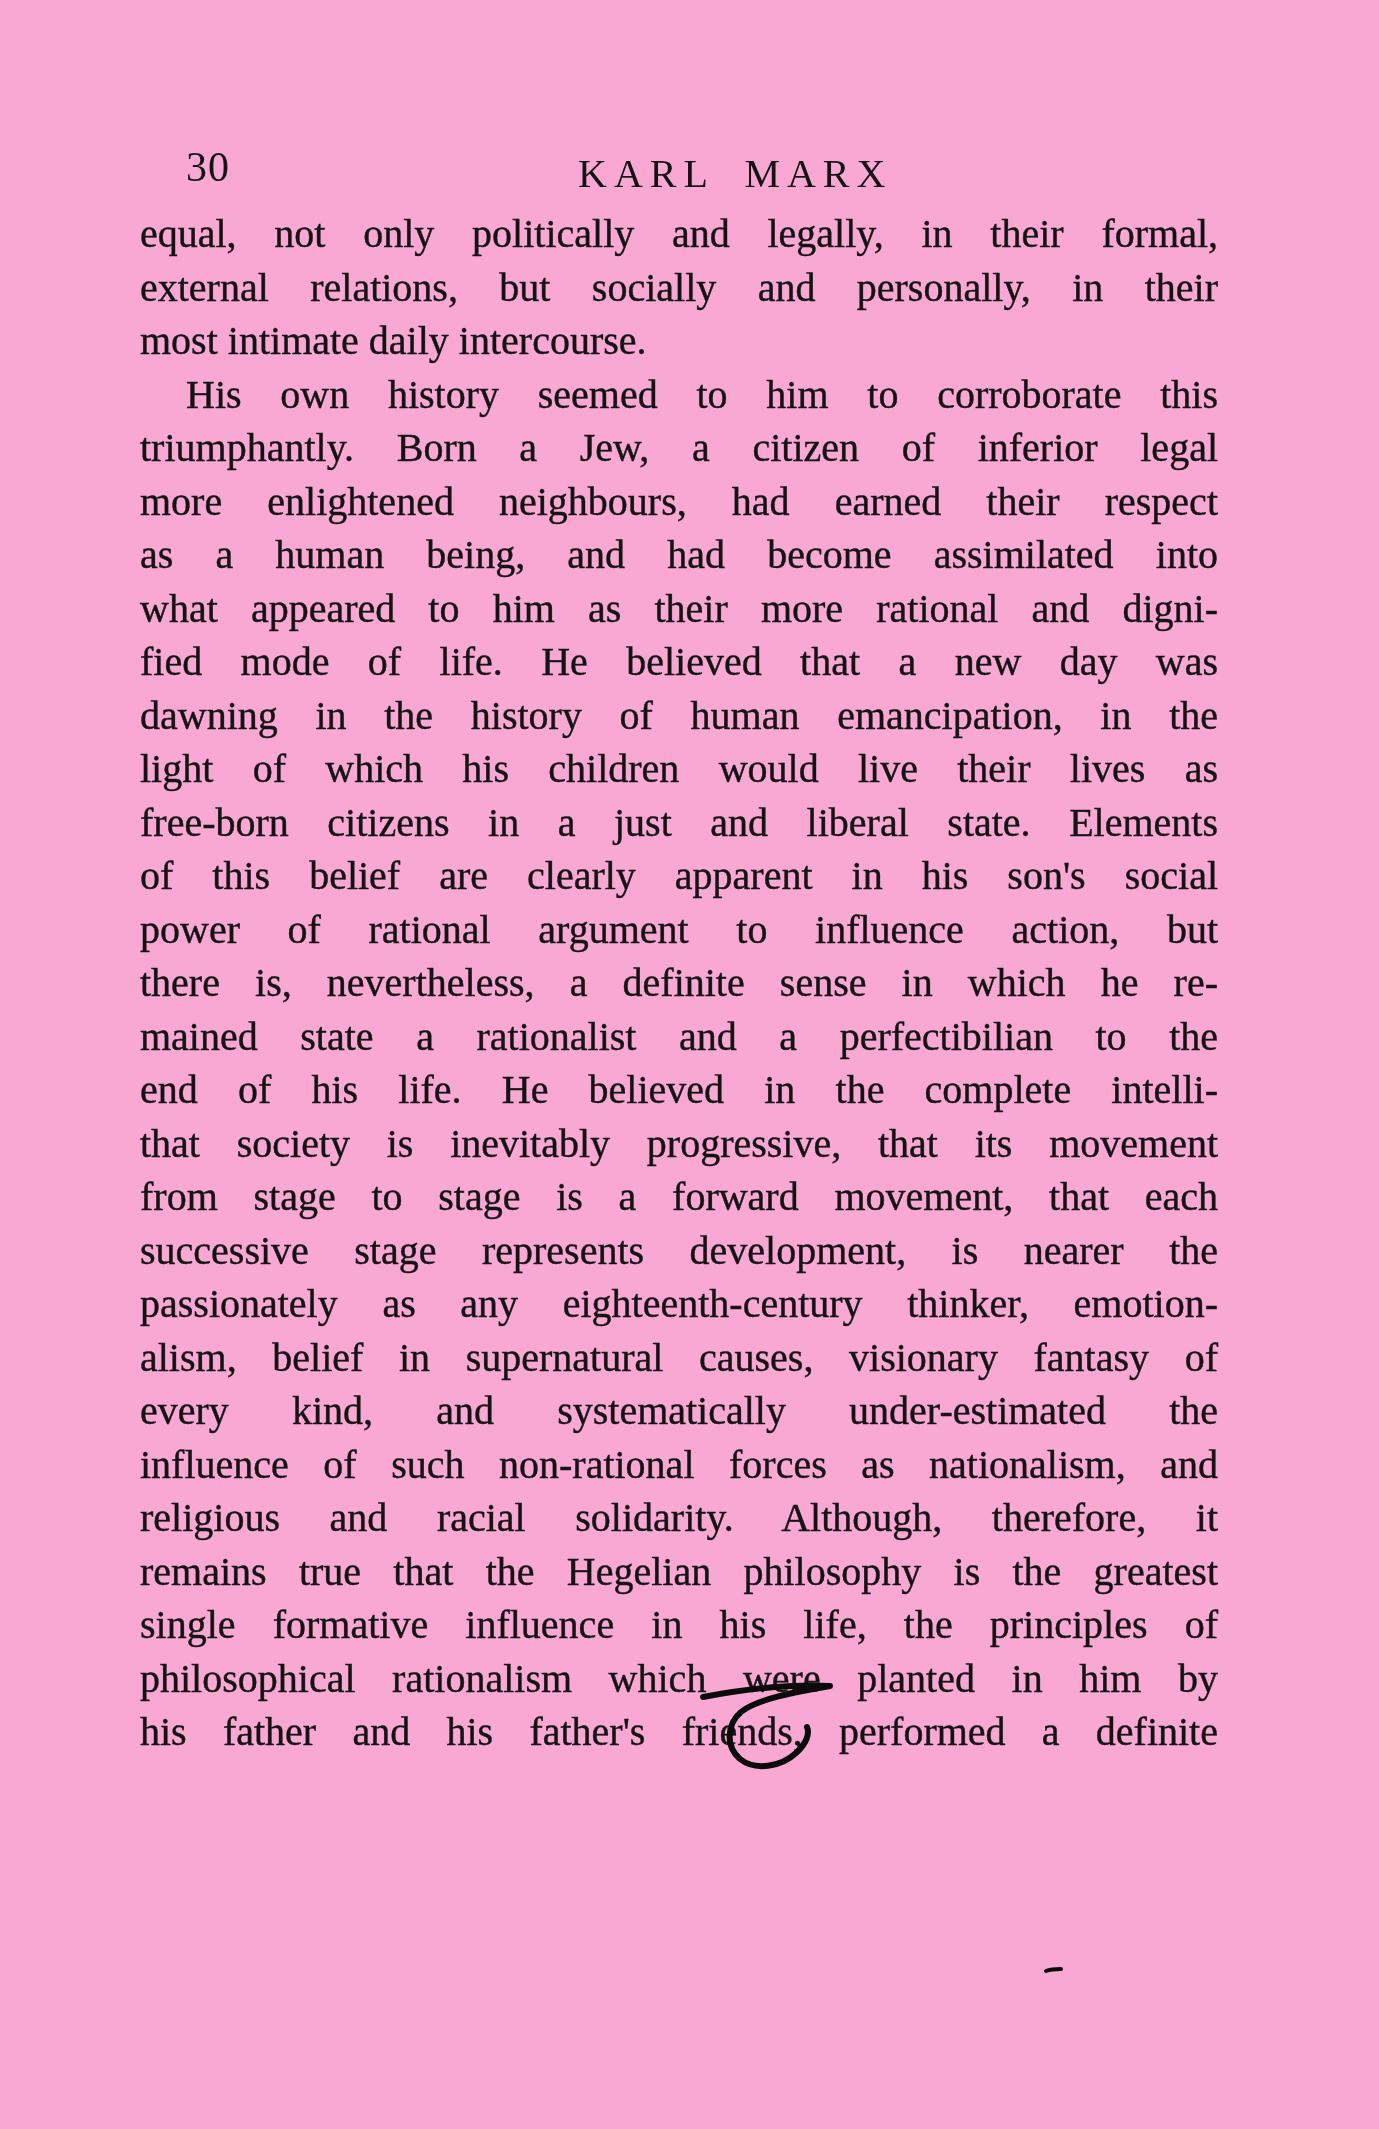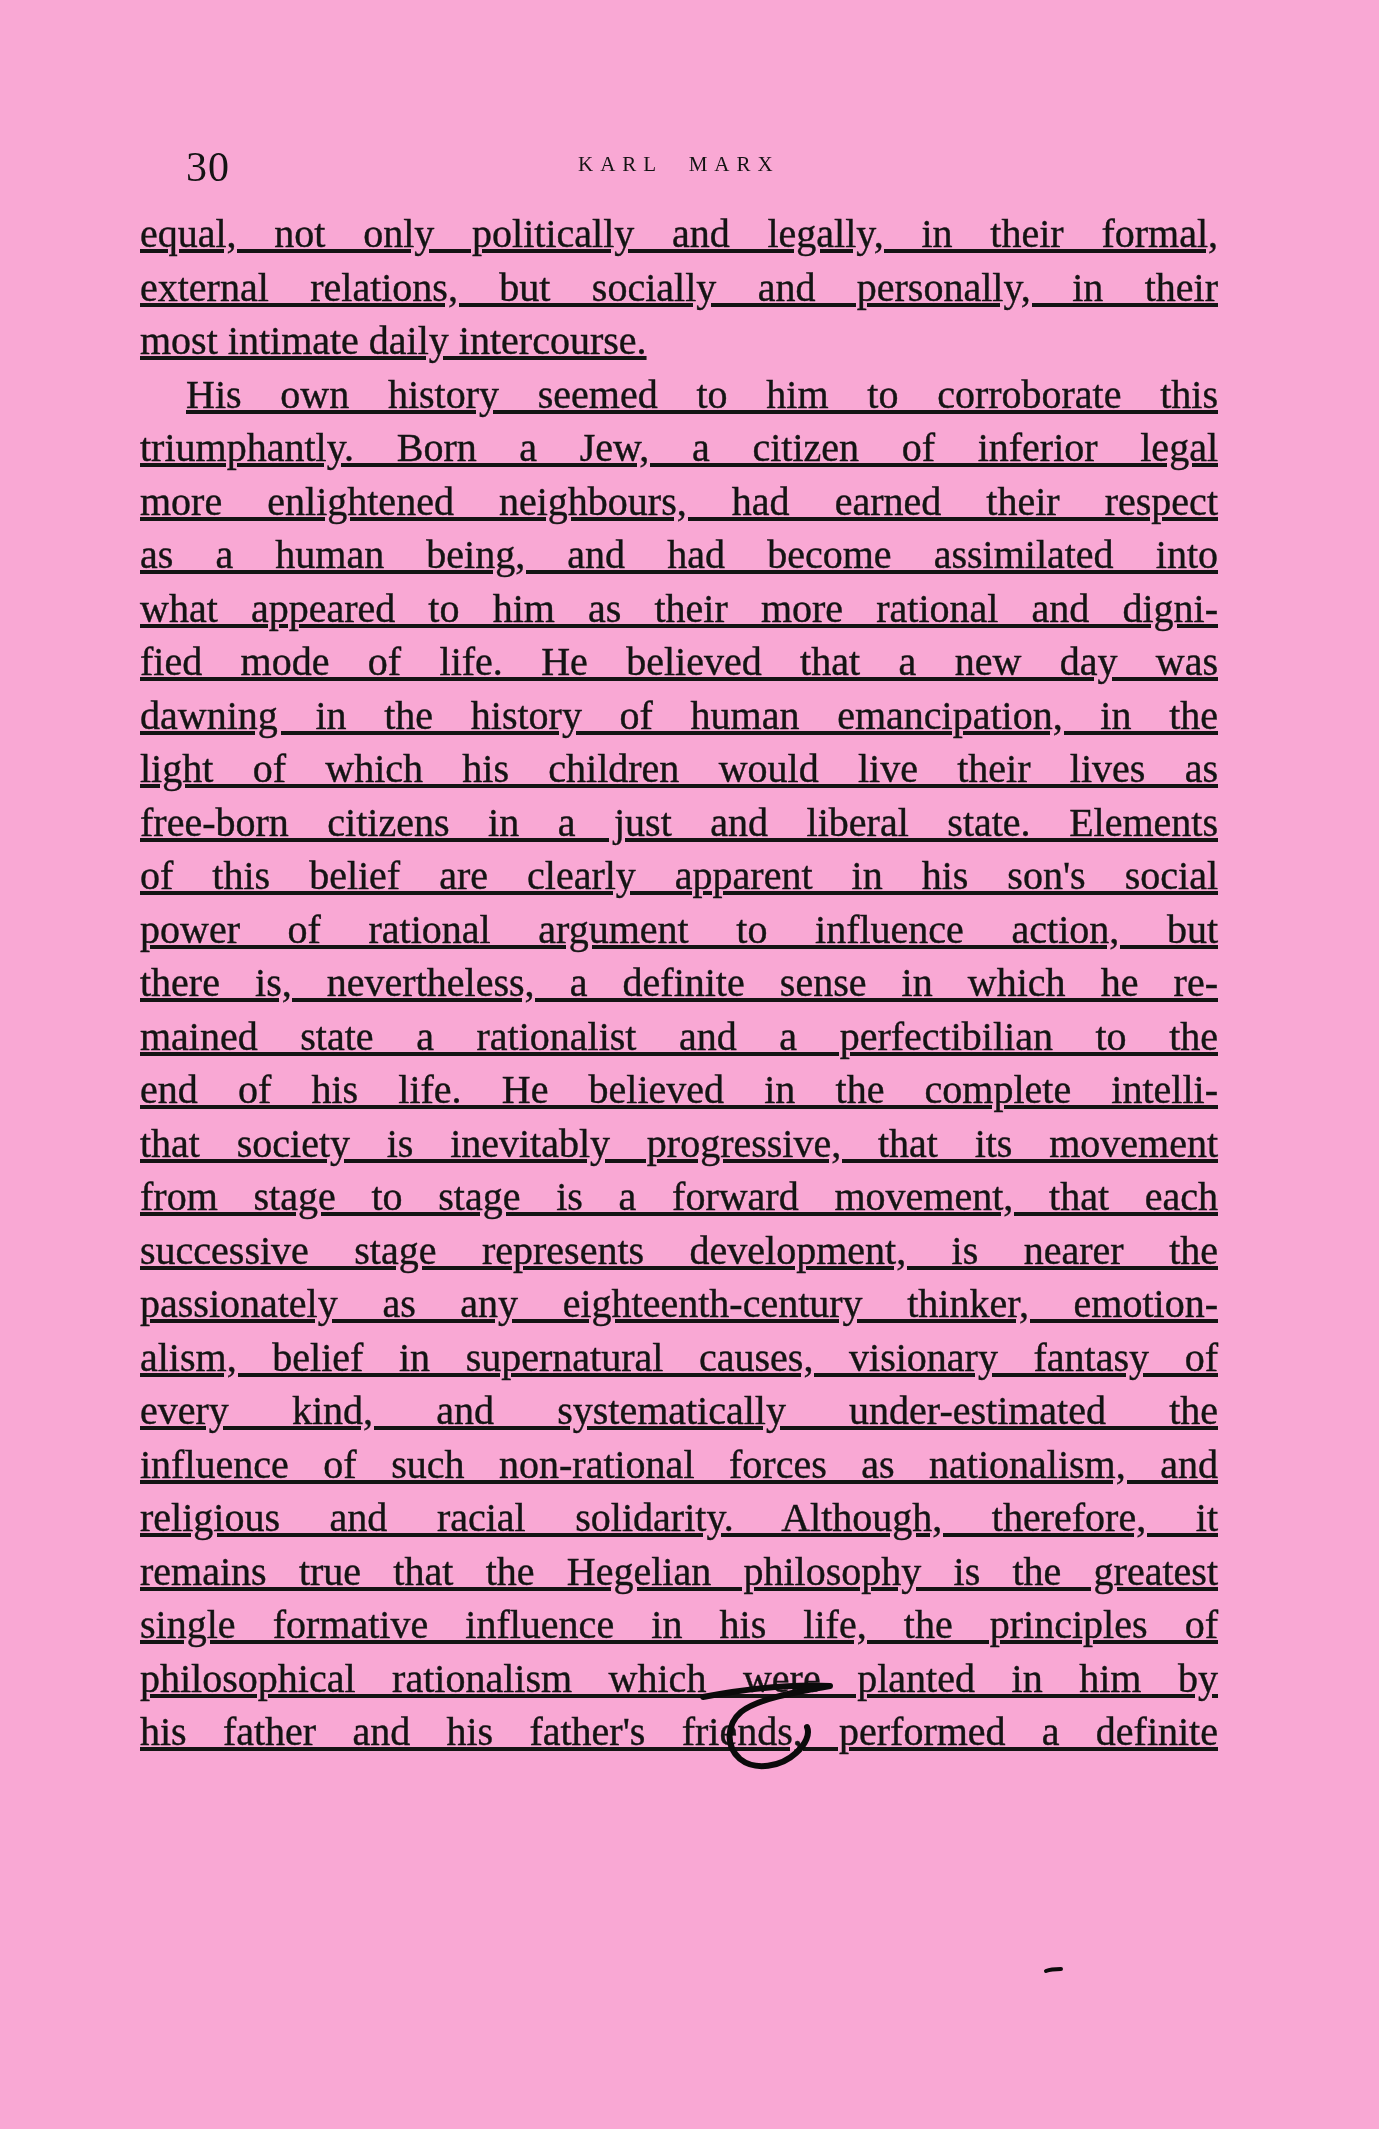--- a/index.html
+++ b/index.html
@@ -16,32 +16,31 @@
   .running-head{
     position:absolute;top:0;left:0;width:100%;height:200px;
   }
   .page-num{
     position:absolute;left:186px;top:146px;
     font-size:42px;line-height:1;
     letter-spacing:1px;
   }
   .head-title{
     position:absolute;left:578px;top:154px;
-    font-size:21px;line-height:1;
+    font-size:40px;line-height:1;
     letter-spacing:7px;word-spacing:14px;
   }
   .text-block{
     position:absolute;left:140px;top:207px;width:1078px;
   }
   .line{
     height:53.5px;line-height:53.5px;
     font-size:40px;
     text-align:justify;
     text-align-last:justify;
-    text-decoration:underline;
     -webkit-text-stroke:0.4px #141414;
   }
   .line.para-end{
     text-align:center;text-align-last:left;
   }
   .line.indented{
     text-indent:46px;
   }
   .ink-overlay{
     position:absolute;left:0;top:0;width:1379px;height:2129px;

